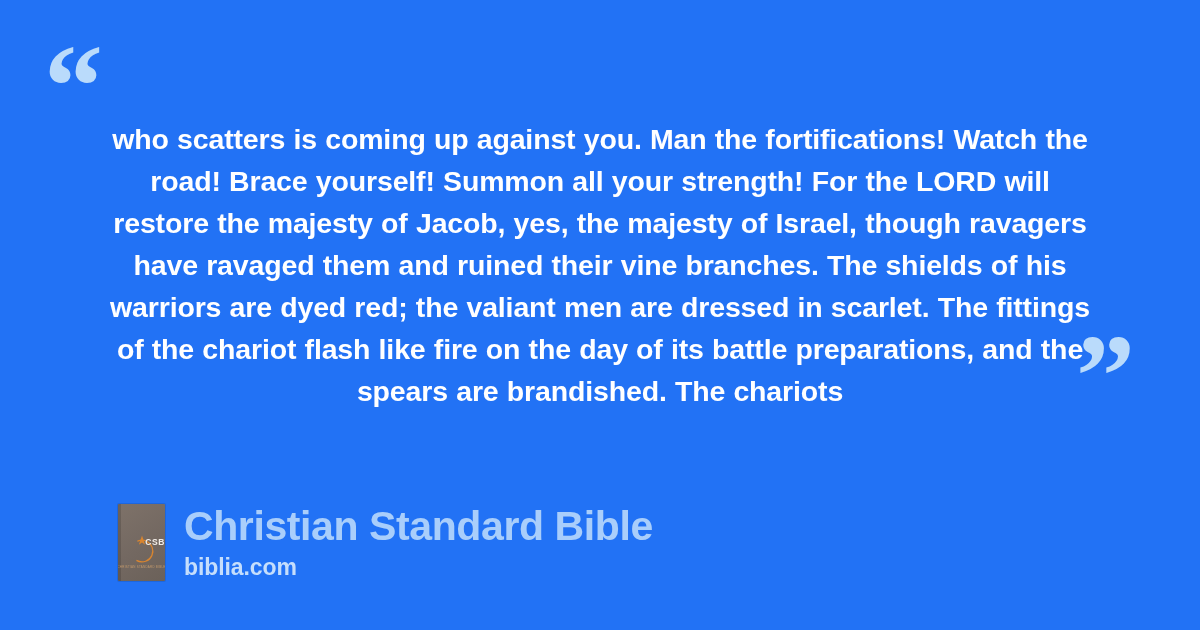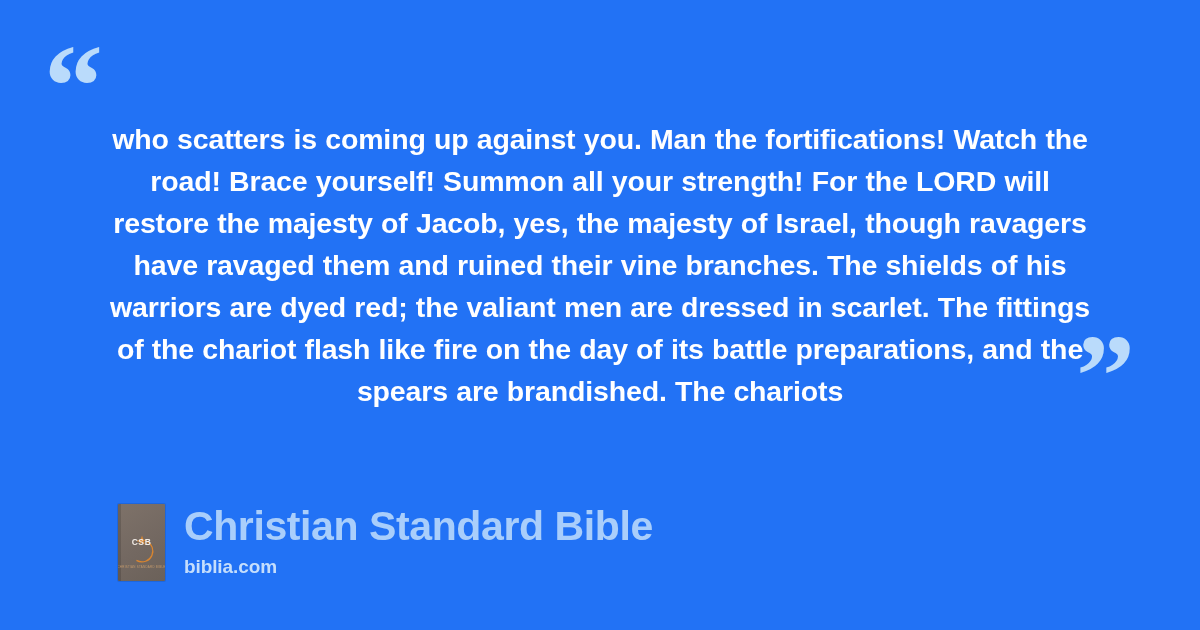--- a/index.html
+++ b/index.html
@@ -98,21 +98,21 @@
     transform:translateX(-50%);
     width:31px;
     height:31px;
   }
 
   .book-cover .csb-label {
     position:absolute;
     left:0;
     right:0;
     top:33px;
-    text-align:center;
+    text-align:right;
     color:#f2ece6;
     font-size:8.5px;
     font-weight:700;
     letter-spacing:0.6px;
     font-family:"Liberation Sans", sans-serif;
   }
 
   .book-cover .sub-label {
     position:absolute;
     left:0;
@@ -136,21 +136,21 @@
   .source-title {
     color:#a9cefb;
     font-size:41px;
     font-weight:700;
     line-height:48px;
     letter-spacing:-0.4px;
   }
 
   .source-url {
     color:#c5defc;
-    font-size:19px;
+    font-size:23px;
     font-weight:700;
     line-height:30px;
     letter-spacing:-0.1px;
     margin-top:2px;
   }
 </style>
 </head>
 <body>
 
 <div class="card">

